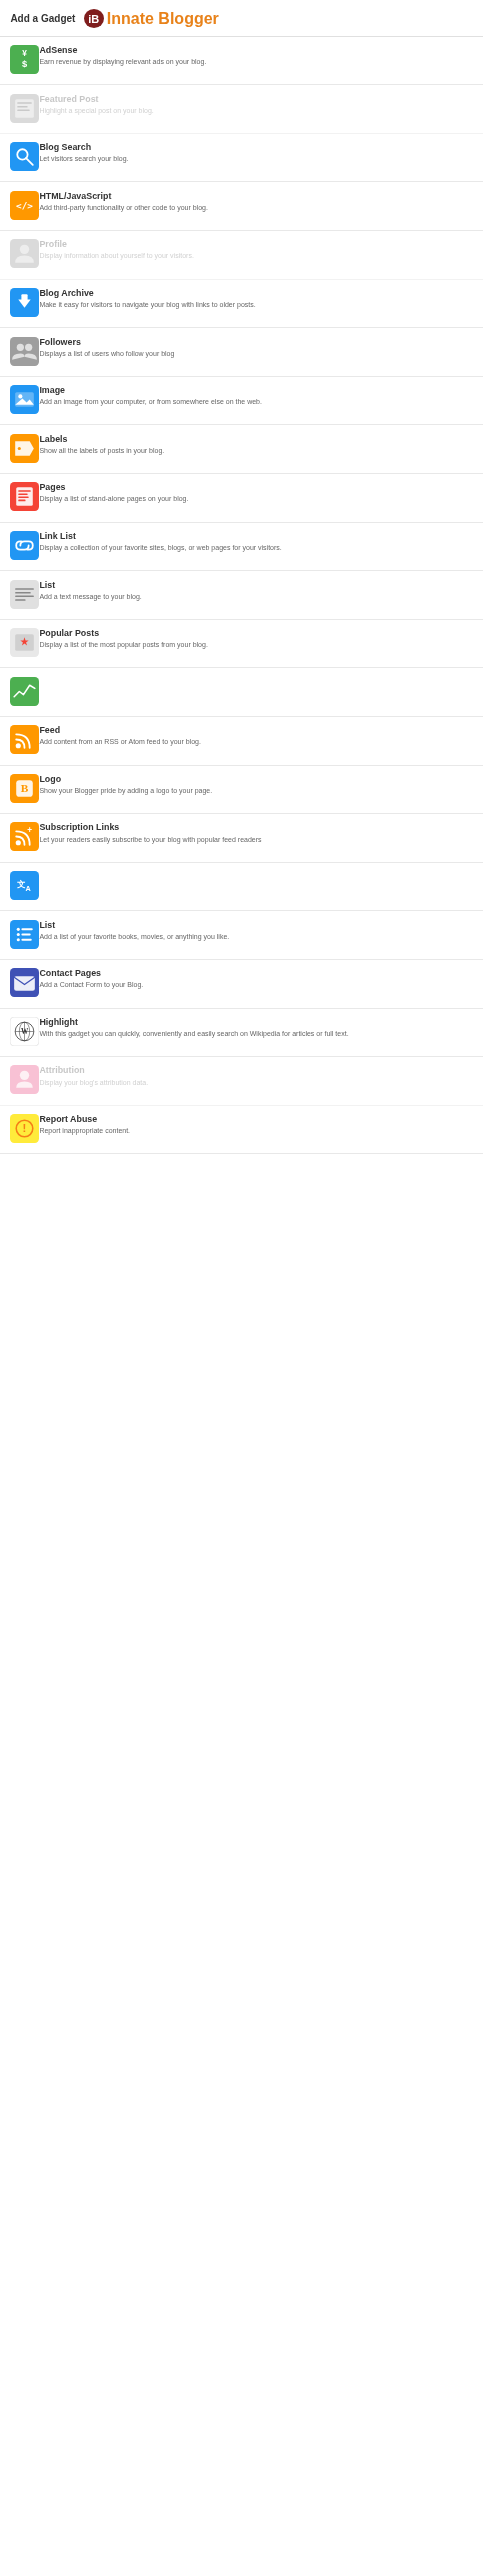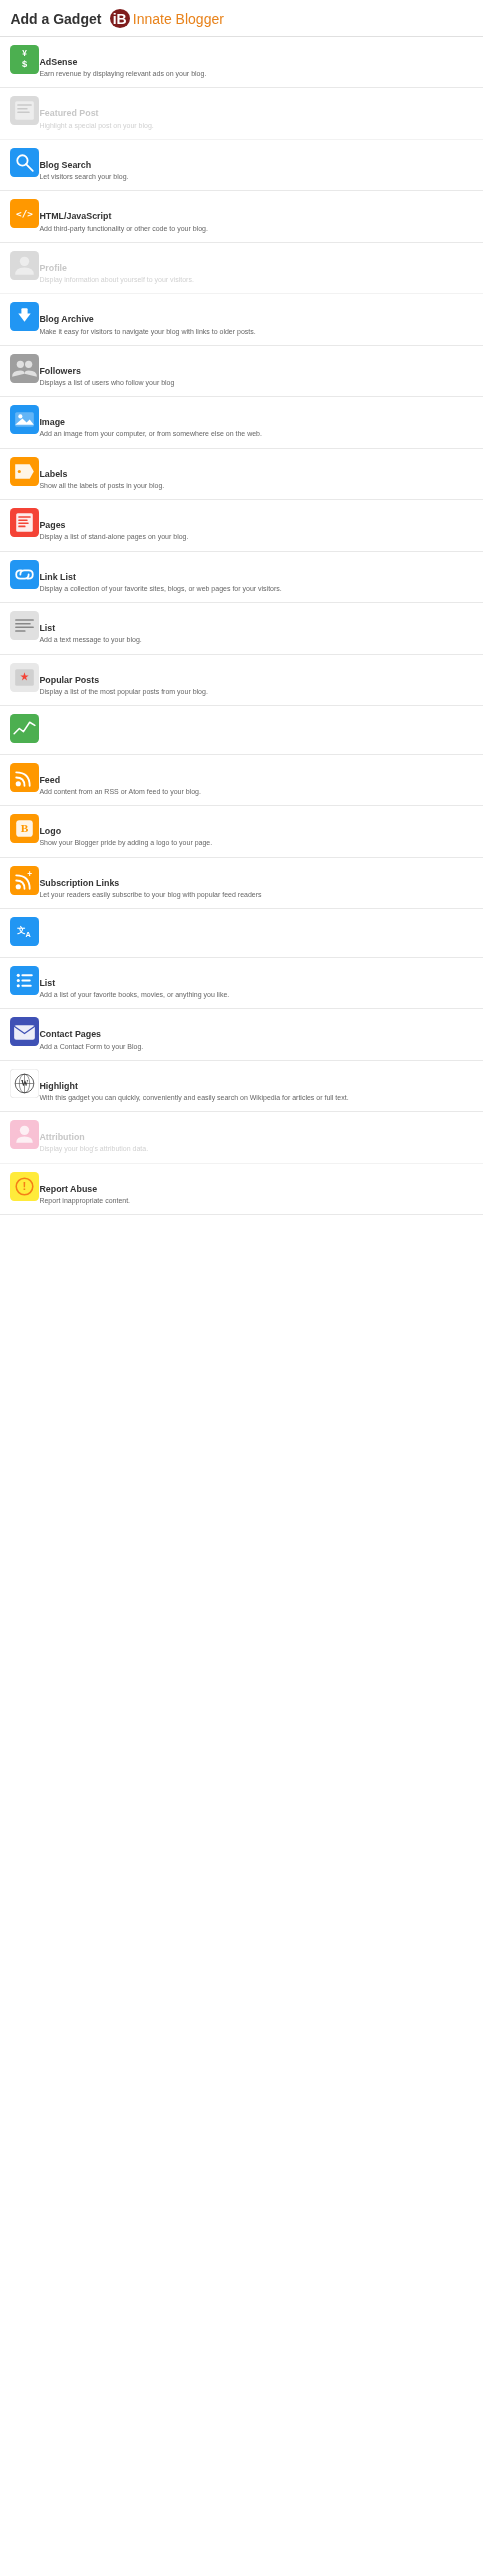--- a/index.html
+++ b/index.html
@@ -12,21 +12,21 @@
 
     .header {
       display: flex;
       align-items: center;
       padding: 9.4px 10.4px 7.3px 10.4px;
       border-bottom: 0.5px solid #e0e0e0;
       background: #fff;
     }
 
     .header-title {
-      font-size: 14px;
+      font-size: 10px;
       font-weight: bold;
       color: #333;
       margin-right: 8.3px;
     }
 
     .brand-logo {
       display: flex;
       align-items: center;
       gap: 3.1px;
     }
@@ -34,26 +34,26 @@
     .brand-icon {
       width: 20px;
       height: 19px;
       background: #7f1d1d;
       border-radius: 50%;
       display: flex;
       align-items: center;
       justify-content: center;
       color: white;
       font-weight: bold;
-      font-size: 14px;
+      font-size: 11px;
     }
 
     .brand-name {
-      font-size: 14px;
-      font-weight: normal;
+      font-size: 16px;
+      font-weight: bold;
       color: #e8821a;
     }
 
     .gadget-list {
       width: 100%;
     }
 
     .gadget-item {
       display: flex;
       align-items: flex-start;
@@ -62,21 +62,20 @@
       cursor: pointer;
     }
 
     .gadget-item.disabled {
       opacity: 0.55;
       cursor: default;
     }
 
     .gadget-info {
       flex: 1;
-      margin-top: 12px;
     }
 
     .gadget-name {
       font-size: 8.9px;
       font-weight: bold;
       color: #333;
       margin-bottom: 2.1px;
     }
 
     .gadget-desc {

